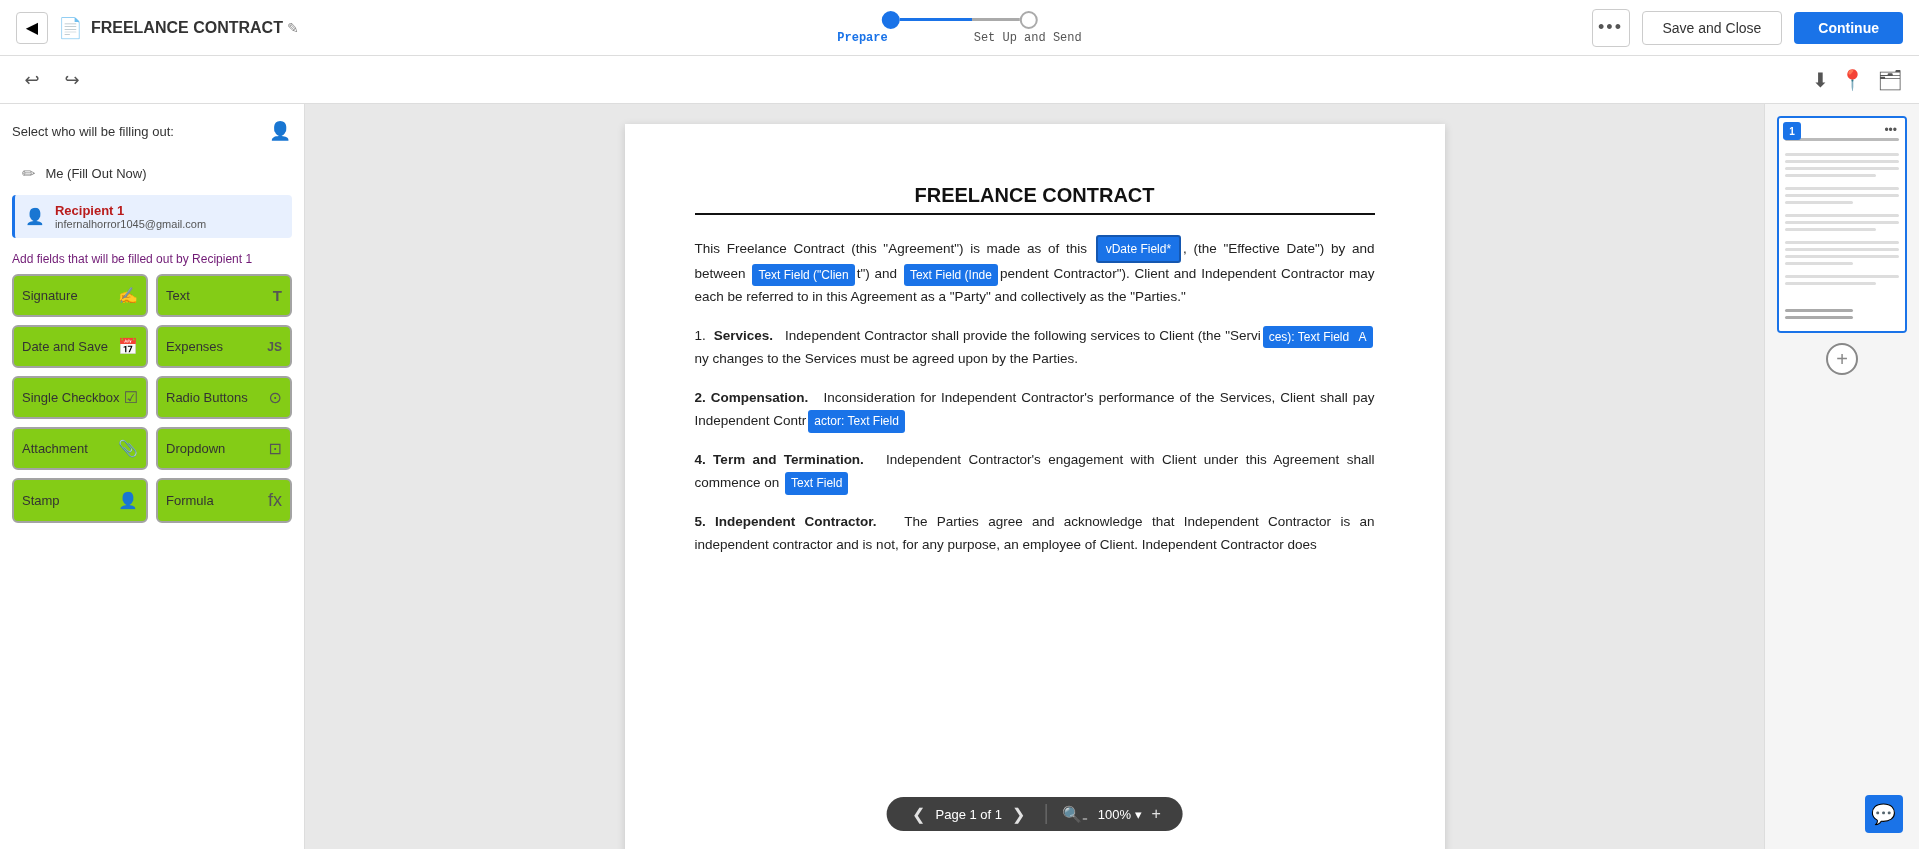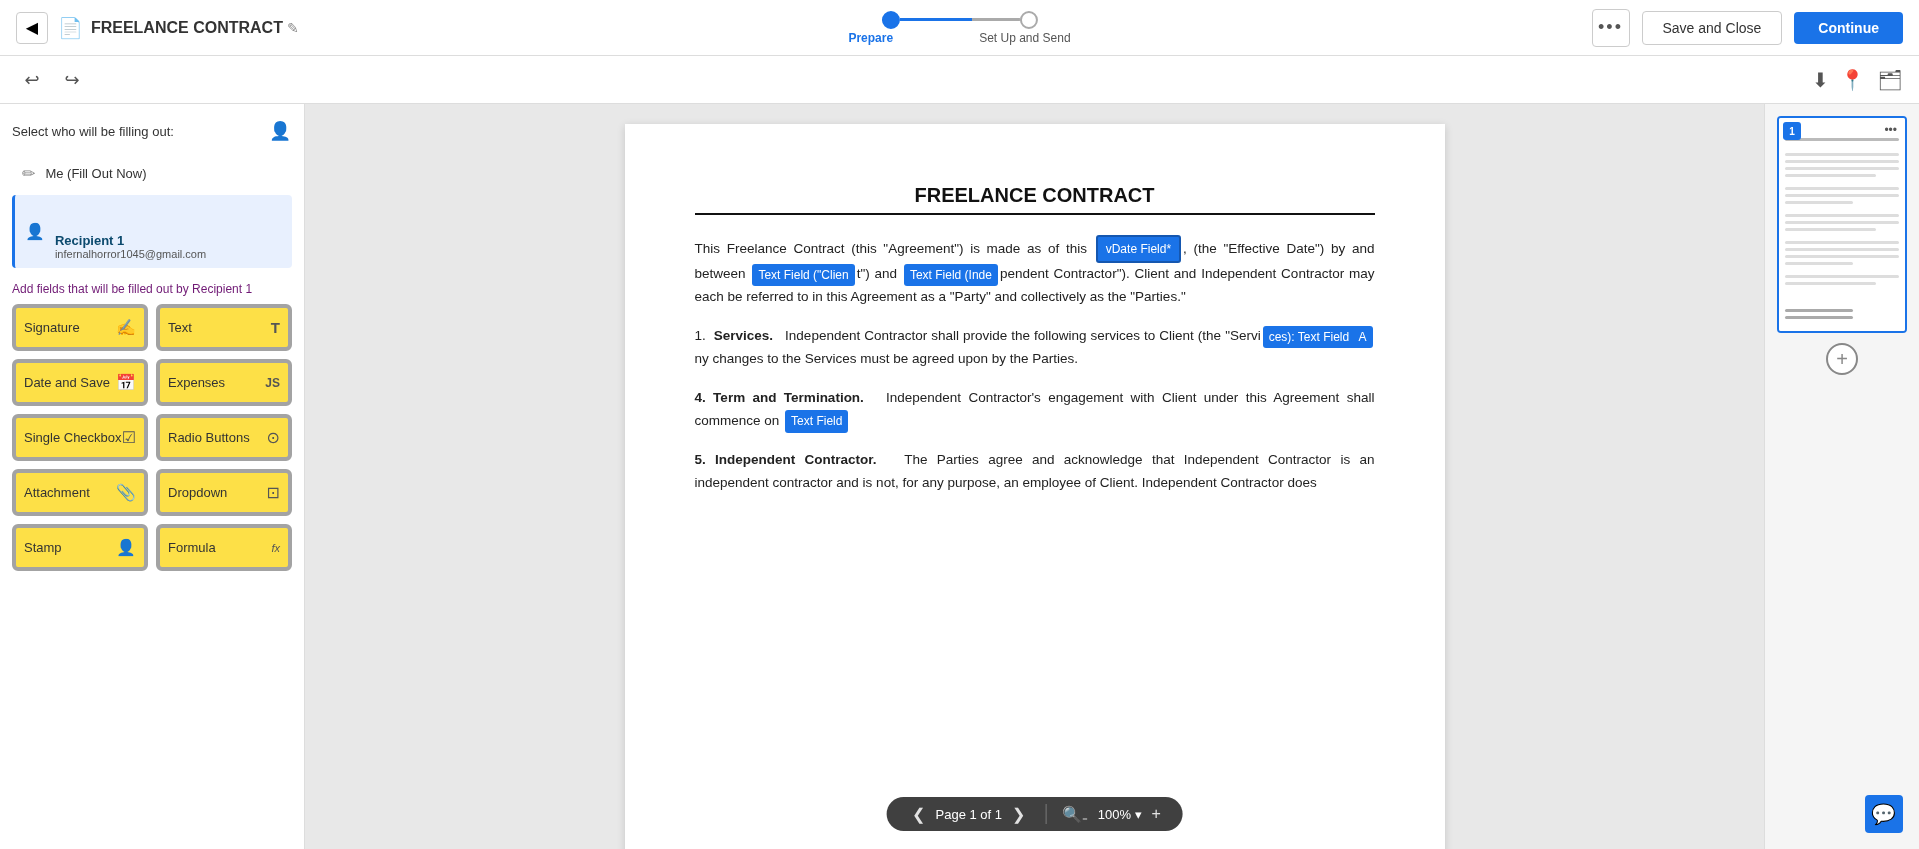--- a/index.html
+++ b/index.html
@@ -47,20 +47,21 @@
     .step-circle.active { background: #1a73e8; border: 2px solid #1a73e8; }
     .step-circle.inactive { background: #fff; border: 2px solid #aaa; }
     .step-line {
       width: 120px; height: 3px;
       background: linear-gradient(to right, #1a73e8 60%, #aaa 60%);
     }
     #steps-labels {
       display: flex;
       gap: 86px;
       margin-top: 2px;
+      font-family: Liberation Mono, monospace;
     }
     .step-label { font-size: 12px; color: #555; text-align: center; }
     .step-label.active { color: #1a73e8; font-weight: 600; }
 
     #top-bar-right {
       margin-left: auto;
       display: flex;
       align-items: center;
       gap: 12px;
     }
@@ -142,37 +143,37 @@
     .fill-option .icon { font-size: 16px; color: #888; }
 
     .recipient-item {
       display: flex; align-items: center; gap: 10px;
       padding: 8px 10px; cursor: pointer; border-radius: 4px;
       margin-bottom: 4px;
       background: #e8f0fe;
       border-left: 3px solid #1a73e8;
     }
     .recipient-item .avatar { font-size: 16px; color: #1a73e8; }
-    .recipient-item .name { font-size: 13px; font-weight: 600; color: #0c4a6e; margin-top: 30px; }
+    .recipient-item .name { font-size: 13px; font-weight: 600; color: #b91c1c; }
     .recipient-item .email { font-size: 11px; color: #555; }
 
     #fields-label {
       font-size: 12px; color: #701a75; margin: 14px 0 8px;
     }
 
     #fields-grid {
       display: grid;
       grid-template-columns: 1fr 1fr;
       gap: 8px;
     }
     .field-tile {
-      border: 4px solid #a3a3a3; border-radius: 6px;
+      border: 2px solid #a3a3a3; border-radius: 6px;
       padding: 10px 8px;
       display: flex; align-items: center; justify-content: space-between;
-      cursor: pointer; background: #fde047;
+      cursor: pointer; background: #84cc16;
       font-size: 13px; color: #333;
     }
     .field-tile .ft-icon { font-size: 16px; color: #555; }
 
     
     #doc-area {
       flex: 1;
       background: #e8e8e8;
       overflow-y: auto;
       display: flex;
@@ -412,21 +413,21 @@
       <div class="field-tile">
         <span>Dropdown</span>
         <span class="ft-icon">⊡</span>
       </div>
       <div class="field-tile">
         <span>Stamp</span>
         <span class="ft-icon">👤</span>
       </div>
       <div class="field-tile">
         <span>Formula</span>
-        <span class="ft-icon" style="font-size:11px;font-style:italic;">fx</span>
+        <span class="ft-icon" style="font-size:18px;">fx</span>
       </div>
     </div>
   </div>
 
   <div id="doc-area">
     <div id="doc-page">
       <h1>FREELANCE CONTRACT</h1>
       <hr id="doc-hr">
 
       <p class="doc-para">
@@ -437,20 +438,25 @@
         <span class="field-highlight-blue">Text Field  (Inde</span>pendent Contractor"). Client and Independent
         Contractor may each be referred to in this Agreement as a "Party" and collectively as the "Parties."
       </p>
 
       <p class="doc-para">
         1.&nbsp; <strong>Services.</strong>
         &nbsp; Independent  Contractor  shall  provide  the  following  services  to  Client  (the
         "Servi<span class="field-highlight-blue">ces): Text Field &nbsp; A</span>ny changes to the Services must be agreed upon by the Parties.
       </p>
 
+      <p class="doc-para">
+        <strong>2. Compensation.</strong>
+        &nbsp; Inconsideration for Independent Contractor's performance of the Services, Client shall
+        pay Independent Contr<span class="field-highlight-blue">actor:  Text Field</span>
+      </p>
 
 
       <p class="doc-para">
         <strong>4. Term and Termination.</strong>
         &nbsp; Independent Contractor's engagement with Client under this Agreement shall
         commence on&nbsp;<span class="field-highlight-blue">Text Field</span>
       </p>
 
       <p class="doc-para">
         <strong>5. Independent Contractor.</strong>

